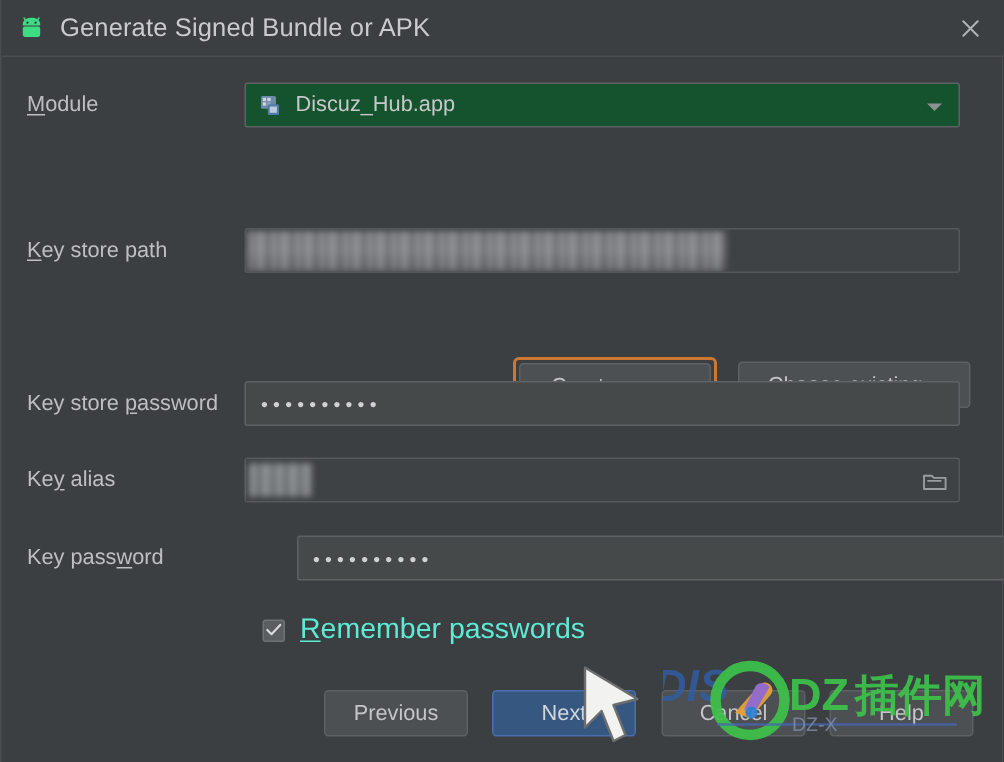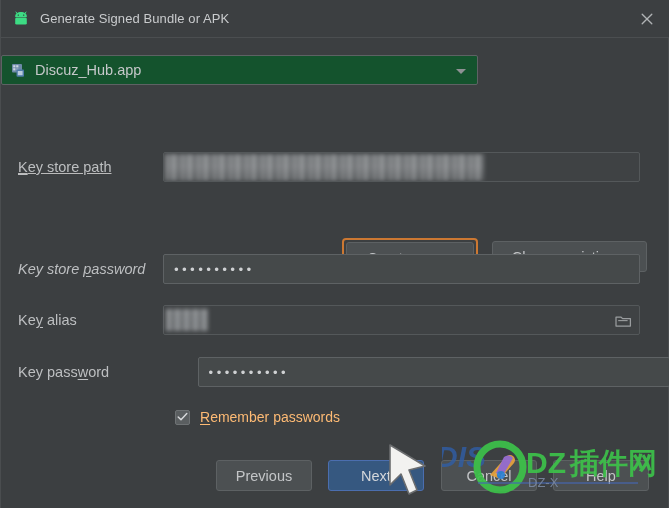--- a/index.html
+++ b/index.html
@@ -35,21 +35,21 @@
     display: flex;
     align-items: center;
   }
   .android-icon {
     margin-left: 11px;
     width: 18px; height: 16px;
     display: block;
   }
   .title-text {
     margin-left: 10px;
-    font-size: 13px;
+    font-size: 17px;
     color: #c9cbcd;
     letter-spacing: .1px;
   }
   .close-btn {
     position: absolute;
     right: 12px; top: 8px;
     width: 22px; height: 22px;
     display: flex; align-items: center; justify-content: center;
     cursor: pointer;
   }
@@ -202,22 +202,22 @@
     width: 15px; height: 15px;
     box-sizing: border-box;
     background: #5a5e60;
     border: 1px solid #6e7274;
     border-radius: 2px;
     display: flex; align-items: center; justify-content: center;
     cursor: pointer;
   }
   .check-label {
     margin-left: 10px;
-    font-size: 14px;
-    color: #fdba74;
+    font-size: 19px;
+    color: #5eead4;
     text-align: center;
   }
 
   .bottombar {
     position: absolute;
     left: 0; top: 452px;
     width: 669px; height: 56px;
   }
   .bbtn { position: absolute; top: 8px; }
   #previous-button { left: 215px; width: 96px; }
@@ -263,48 +263,49 @@
     <div class="close-btn">
       <svg width="14" height="14" viewBox="0 0 14 14">
         <path d="M2.2 2.2 L11.8 11.8 M11.8 2.2 L2.2 11.8" stroke="#b0b3b5" stroke-width="1.35" stroke-linecap="round"></path>
       </svg>
     </div>
   </div>
 
   <div class="form">
 
     <div class="row" style="top:18px;">
+      <div class="lbl"><span class="mn">M</span>odule</div>
       <div class="field combo">
         <svg class="mod-icon" viewBox="0 0 16 15">
           <rect x="1" y="1" width="10" height="8.5" rx="1" fill="#6e8aa8"></rect>
           <rect x="2.2" y="2.2" width="2.2" height="2.2" fill="#cdd6df"></rect>
           <rect x="5.2" y="2.2" width="2.2" height="2.2" fill="#cdd6df"></rect>
           <rect x="2.2" y="5.2" width="2.2" height="2.2" fill="#cdd6df"></rect>
           <rect x="5.2" y="5.2" width="2.2" height="2.2" fill="#8fa6bd"></rect>
           <rect x="5.5" y="6.5" width="7.5" height="7.2" rx="1" fill="#4f7ba8"></rect>
           <rect x="6.8" y="8.0" width="4.8" height="4.2" fill="#b9cbdc"></rect>
         </svg>
         <span class="combo-text">Discuz_Hub.app</span>
         <span class="caret"></span>
       </div>
     </div>
 
-    <div class="row" style="top:115px;text-decoration:underline;">
+    <div class="row" style="top:115px;">
       <div class="lbl"><span class="mn">K</span>ey store path</div>
       <div class="field pathfield">
         <div class="blurbar"></div>
       </div>
     </div>
 
     <div class="btn-focus-wrap" style="left:341px; top:201px;">
       <button class="btn" id="create-new-btn">Create new...</button>
     </div>
     <button class="btn" id="choose-existing-btn" style="left:491px; top:204px;">Choose existing...</button>
 
-    <div class="row" style="top:217px;font-style:italic;">
+    <div class="row" style="top:217px;">
       <div class="lbl">Key store <span class="mn">p</span>assword</div>
       <div class="field pwfield">
         <span class="dots">••••••••••</span>
       </div>
     </div>
 
     <div class="row" style="top:268px;align-items:center;">
       <div class="lbl">Ke<span class="mn">y</span> alias</div>
       <div class="field aliasfield">
         <div class="alias-blur"></div>

